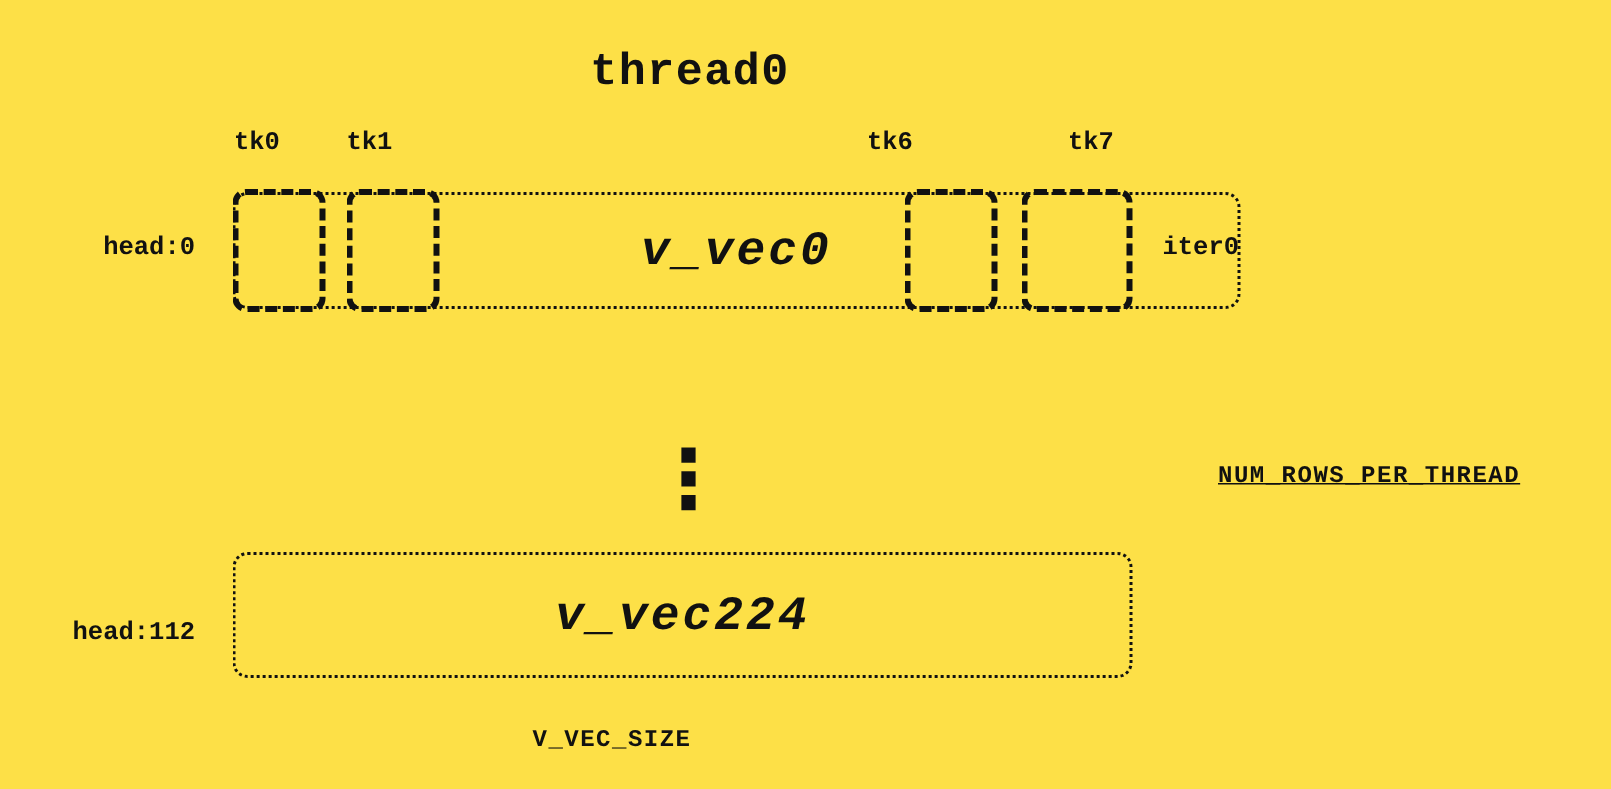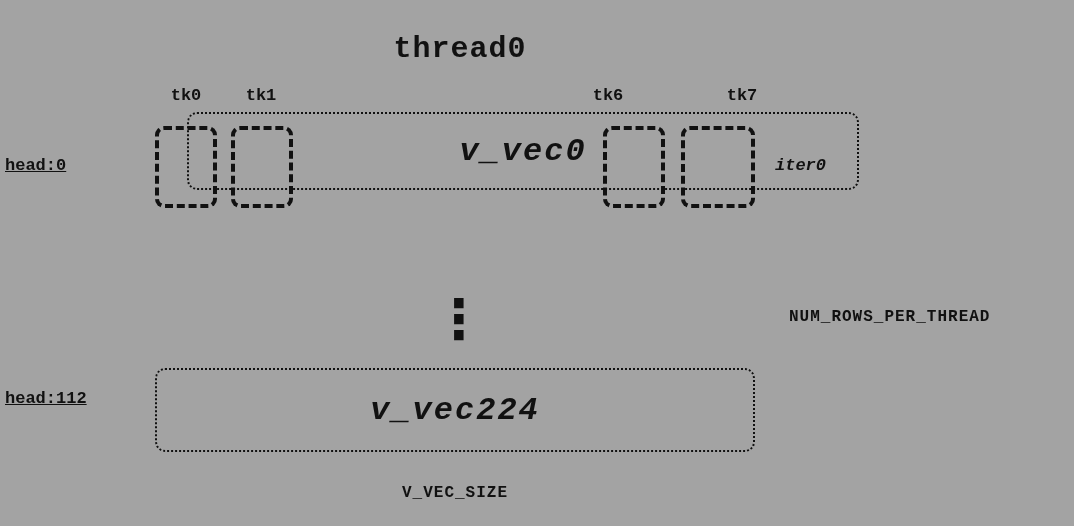--- a/index.html
+++ b/index.html
@@ -4,38 +4,37 @@
 <style>
   html, body {
     margin: 0;
     padding: 0;
     background: #ffffff;
   }
   .canvas {
     position: relative;
     width: 1074px;
     height: 526px;
-    background: #a3a3a3;
+    background: #fde047;
     font-family: "Liberation Mono", "DejaVu Sans Mono", monospace;
     color: #111111;
     overflow: hidden;
   }
   .abs { position: absolute; }
 
   .title {
     font-size: 30px;
     font-weight: bold;
     text-align: center;
     letter-spacing: 1px;
   }
 
   .tk-label {
     font-size: 17px;
     font-weight: bold;
-    text-align: center;
     width: 60px;
   }
 
   .vec-row {
     border: 2px dotted #111111;
     border-radius: 10px;
     display: flex;
     align-items: center;
     justify-content: center;
     box-sizing: border-box;
@@ -55,22 +54,21 @@
     background: transparent;
   }
 
   .side-label {
     font-size: 17px;
     font-weight: bold;
     white-space: nowrap;
   }
   .head-label {
     width: 125px;
-    text-align: left;
-    text-decoration: underline;
+    text-align: right;
   }
   .iter-label {
     width: 120px;
     text-align: left;
   }
 
   .ellipsis {
     font-family: "DejaVu Sans", sans-serif;
     font-size: 54px;
     font-weight: bold;
@@ -80,52 +78,51 @@
   }
 
   .annotation {
     font-size: 16px;
     font-weight: bold;
     letter-spacing: 1px;
     white-space: nowrap;
   }
   .bottom-annotation {
     width: 200px;
-    text-align: center;
   }
 </style>
 </head>
 <body>
 
 <div class="canvas">
 
   <div class="abs title" style="left:360px; top:32px; width:200px;">thread0</div>
 
   <div class="abs tk-label" style="left:156px; top:86px;">tk0</div>
   <div class="abs tk-label" style="left:231px; top:86px;">tk1</div>
   <div class="abs tk-label" style="left:578px; top:86px;">tk6</div>
   <div class="abs tk-label" style="left:712px; top:86px;">tk7</div>
 
-  <div class="abs vec-row" style="left:155px; top:112px; width:672px; height:78px;margin-left:32px;">
+  <div class="abs vec-row" style="left:155px; top:128px; width:672px; height:78px;">
     <span class="vec-label">v_vec0</span>
   </div>
 
   <div class="abs tk-box" style="left:155px; top:126px; width:62px; height:82px;"></div>
   <div class="abs tk-box" style="left:231px; top:126px; width:62px; height:82px;"></div>
   <div class="abs tk-box" style="left:603px; top:126px; width:62px; height:82px;"></div>
   <div class="abs tk-box" style="left:681px; top:126px; width:74px; height:82px;"></div>
 
   <div class="abs side-label head-label" style="left:5px; top:156px;">head:0</div>
-  <div class="abs side-label iter-label" style="left:775px; top:156px;font-style:italic;">iter0</div>
+  <div class="abs side-label iter-label" style="left:775px; top:156px;">iter0</div>
 
 
   <div class="abs ellipsis" style="left:432px; top:293px;">⋮</div>
 
-  <div class="abs annotation" style="left:789px; top:308px;">NUM_ROWS_PER_THREAD</div>
+  <div class="abs annotation" style="left:812px; top:308px;text-decoration:underline;">NUM_ROWS_PER_THREAD</div>
 
   <div class="abs vec-row" style="left:155px; top:368px; width:600px; height:84px;">
     <span class="vec-label">v_vec224</span>
   </div>
-  <div class="abs side-label head-label" style="left:5px; top:389px;">head:112</div>
+  <div class="abs side-label head-label" style="left:5px; top:413px;">head:112</div>
 
   <div class="abs annotation bottom-annotation" style="left:355px; top:484px;">V_VEC_SIZE</div>
 
 </div>
 
 </body></html>

